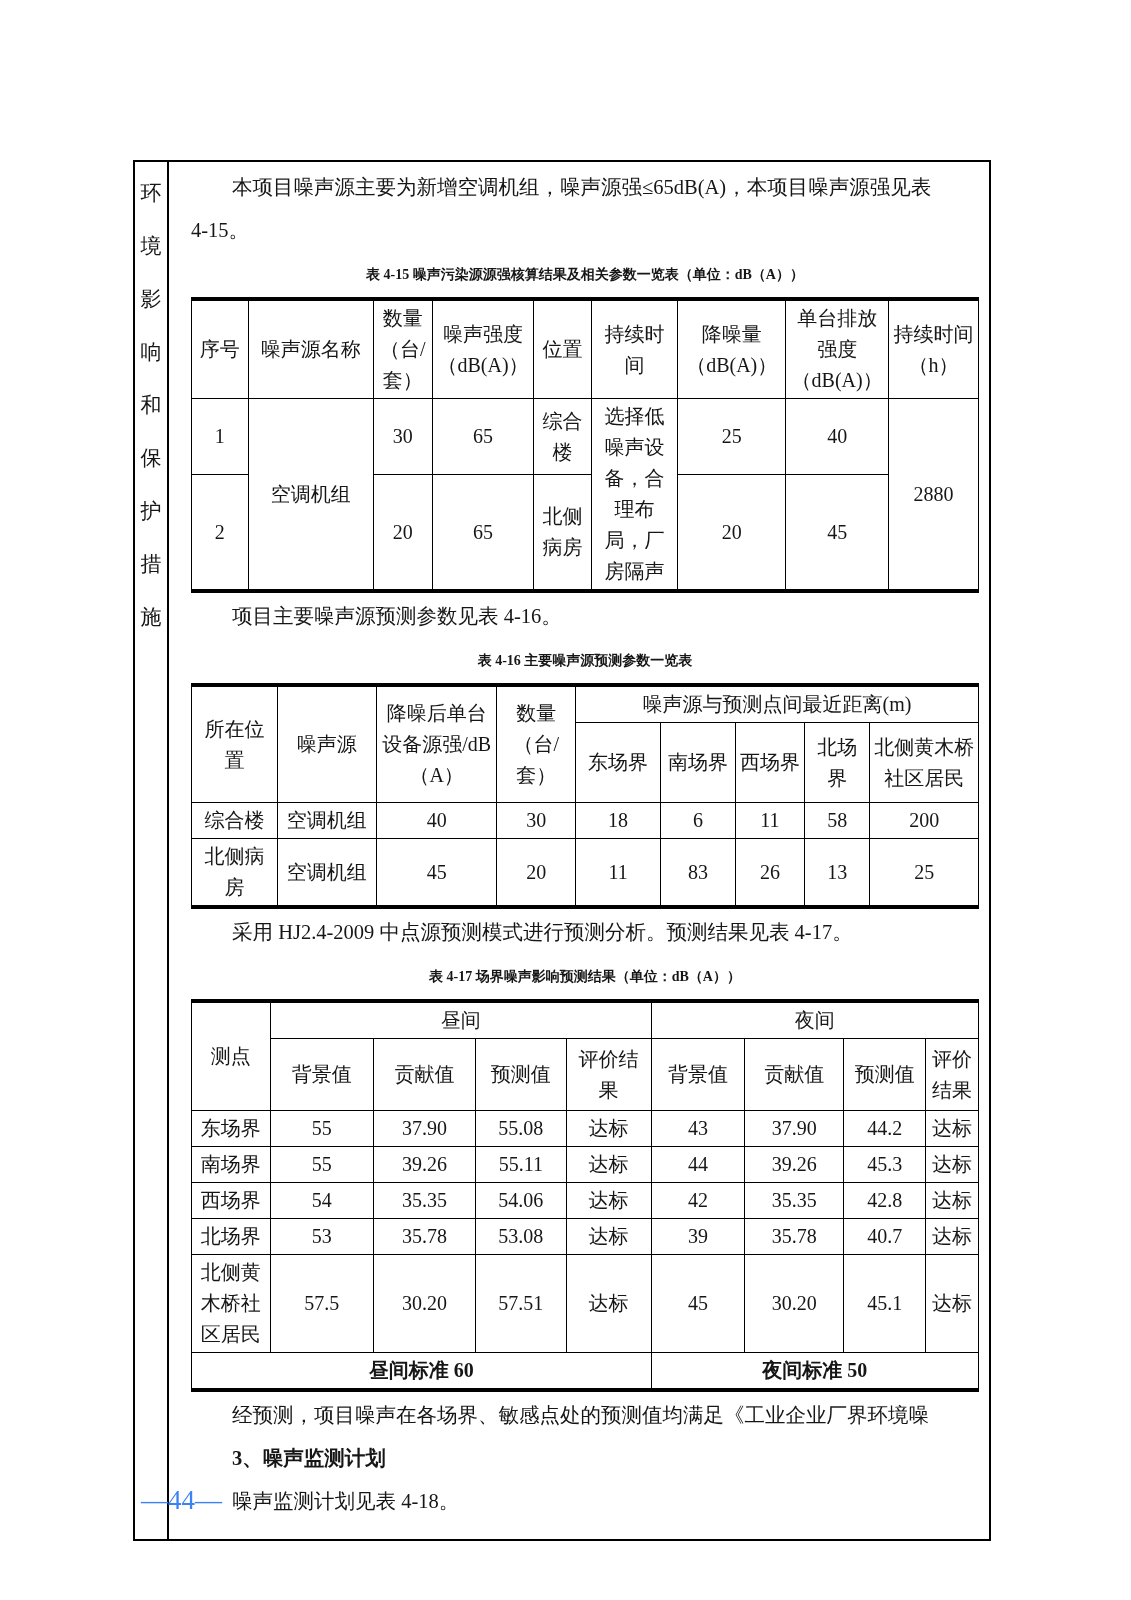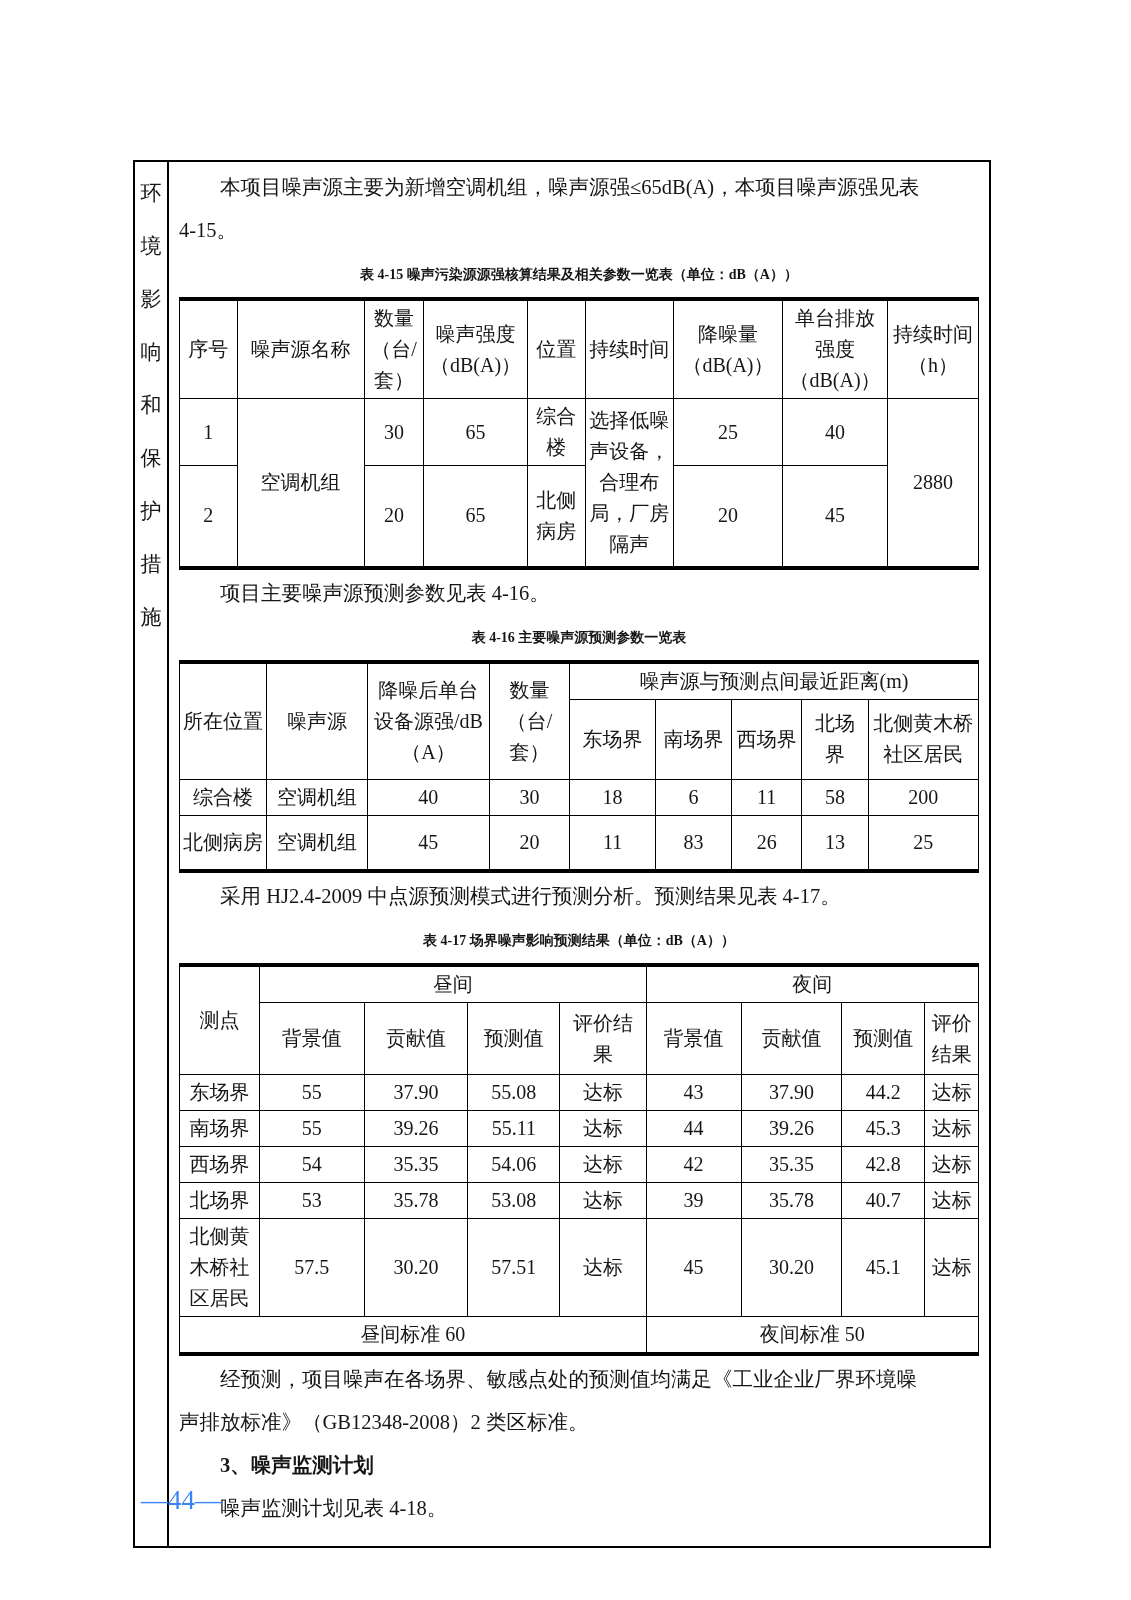--- a/index.html
+++ b/index.html
@@ -16,21 +16,21 @@
     border:2px solid #000;
     display:flex; background:#fff;
   }
   .side {
     width:34px; flex:0 0 34px;
     border-right:2px solid #000;
     padding-top:5px;
     text-align:center;
   }
   .side .vchar { font-size:21px; line-height:53px; height:53px; overflow:hidden; }
-  .main { flex:1; padding:4px 10px 16px 10px; overflow:hidden; }
+  .main { flex:1; padding:4px 10px 16px 22px; overflow:hidden; }
 
   .para { margin:0; font-size:20.5px; line-height:43px; text-align:justify; }
   .indent { text-indent:2em; }
   .bold { font-weight:bold; }
   .tbl-title {
     font-weight:bold; text-align:center;
     font-size:14px; line-height:42px; margin:2px 0 1px 0;
   }
 
   table {
@@ -49,21 +49,21 @@
   .t15 .r1 td { height:50px; }
   .t15 .r2 td { height:102px; }
   .t16 .hrow1 td { height:36px; }
   .t16 .hrow2 td { height:80px; }
   .t16 .r1 td { height:36px; }
   .t16 .r2 td { height:56px; }
   .t17 .hrow1 td { height:32px;margin-left:28px; }
   .t17 .hrow2 td { height:72px; }
   .t17 .drow td { height:32px; }
   .t17 .drow-big td { height:80px; }
-  .t17 .frow td { height:34px; }
+  .t17 .frow td { height:34px;font-weight:bold; }
 
   .pageno {
     position:absolute; left:141px; top:1484px;
     font-size:27px; line-height:32px; color:#3b82f6;
   }
 </style>
 </head>
 <body>
 
 <div class="frame">
@@ -272,19 +272,18 @@
         <td>达标</td>
       </tr>
       <tr class="frow">
         <td colspan="5">昼间标准 60</td>
         <td colspan="4">夜间标准 50</td>
       </tr>
     </tbody>
       </table>
 
     <p class="para indent">经预测，项目噪声在各场界、敏感点处的预测值均满足《工业企业厂界环境噪</p>
-    <p class="para">声排放标准》（GB12348-2008）2 类区标准。</p>
     <p class="para indent bold">3、噪声监测计划</p>
     <p class="para indent">噪声监测计划见表 4-18。</p>
   </div>
 </div>
 
 <div class="pageno">—44—</div>
 
 </body></html>

